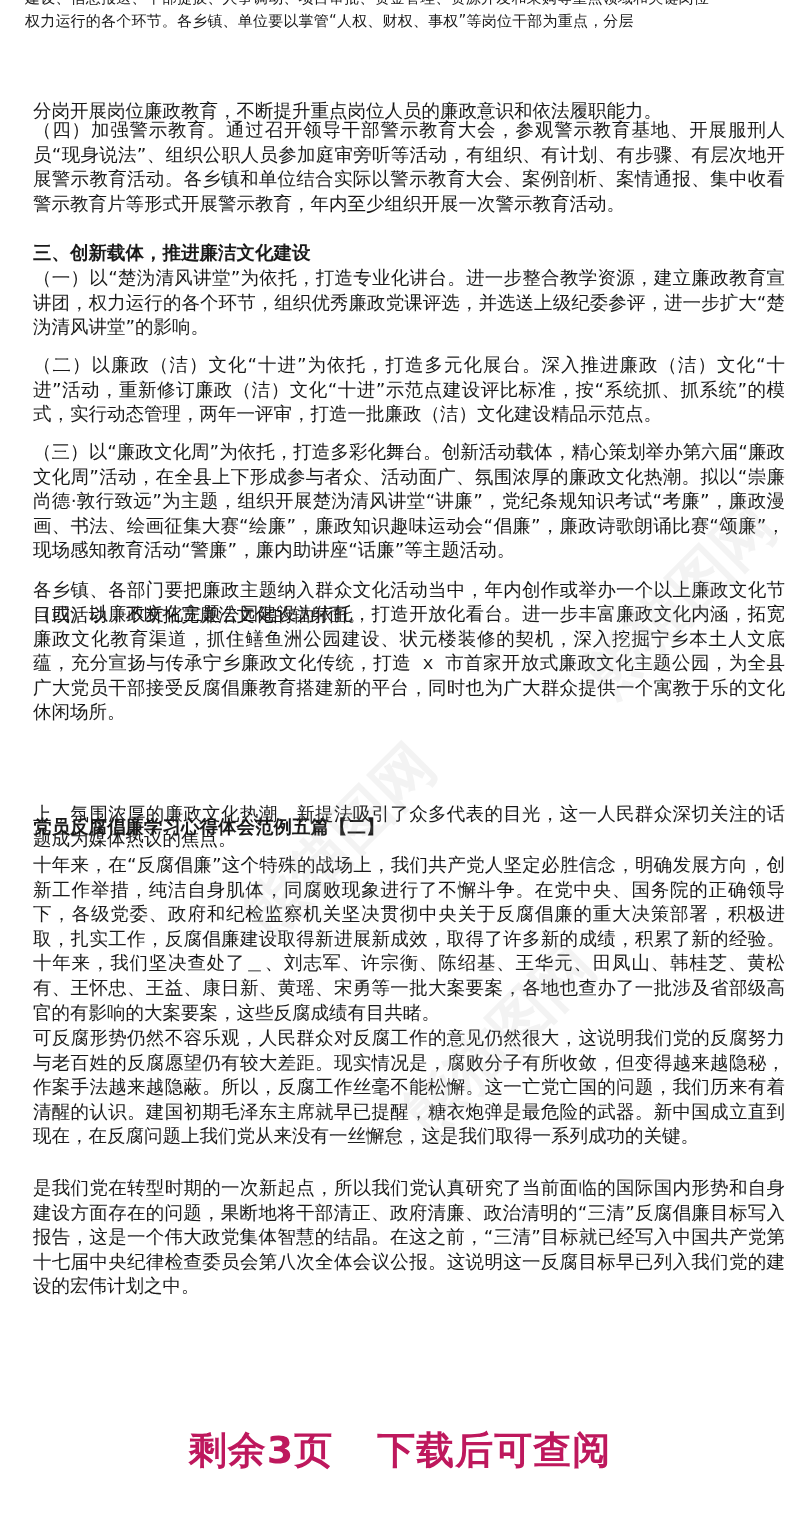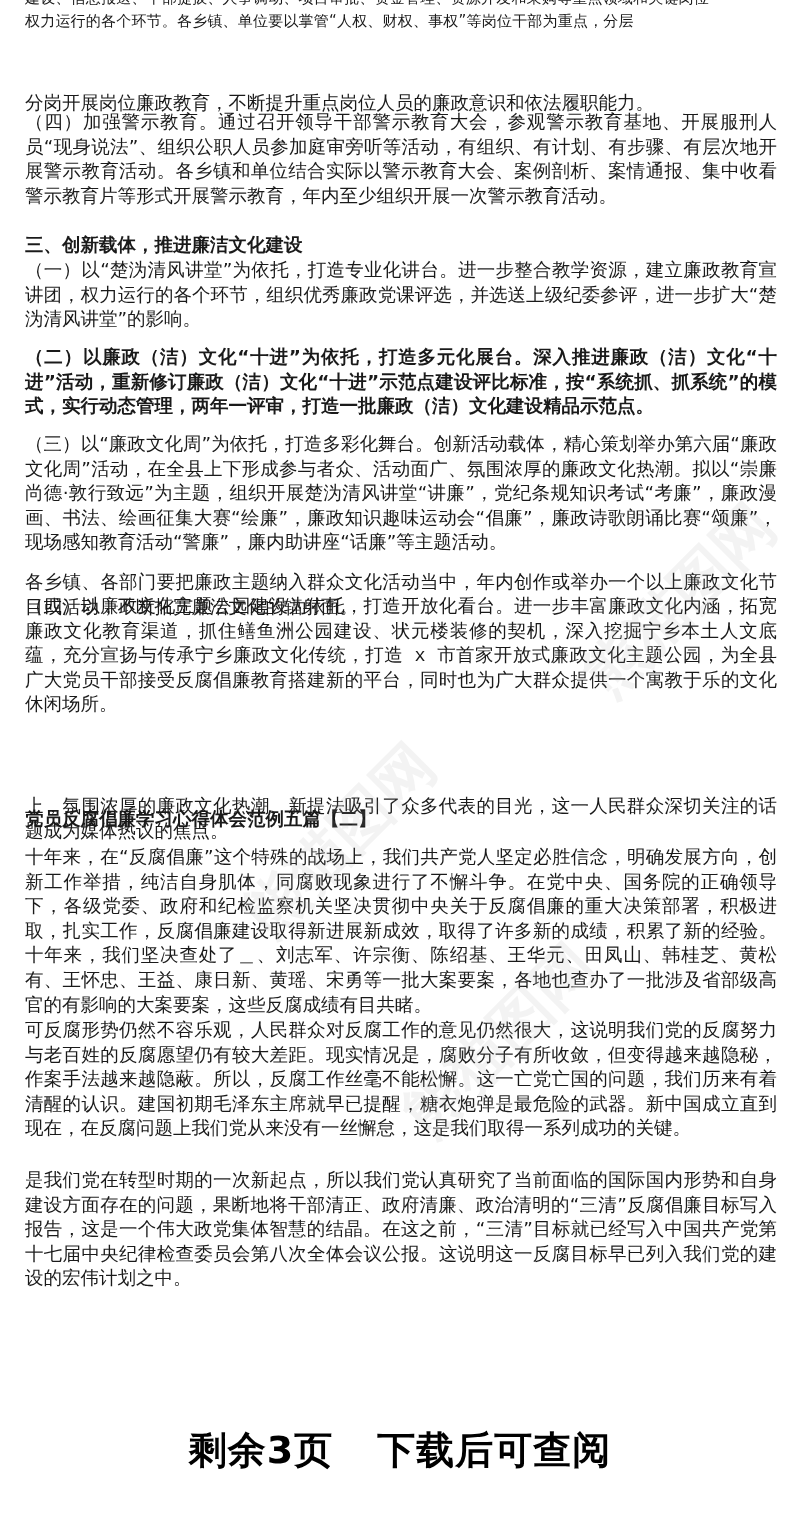--- a/index.html
+++ b/index.html
@@ -2,43 +2,43 @@
 <html><head>
 <meta charset="utf-8">
 <style>
   html, body { margin: 0; padding: 0; background: #ffffff; }
   body { width: 800px; height: 1526px; overflow: hidden; position: relative;
          font-family: "DejaVu Sans", "Liberation Sans", sans-serif; color: #1a1a1a; }
   .page { position: absolute; left: 0; top: 0; width: 800px; }
   .line { position: absolute; left: 25px; width: 752px; font-size: 15px; line-height: 24px;
           white-space: nowrap; overflow: hidden; letter-spacing: 0.2px; }
   .para { position: absolute; left: 25px; width: 752px; font-size: 18.5px; line-height: 24.6px;
-          text-align: justify; margin: 0; }
+          text-align: justify; margin: 8px; }
   .bold { font-weight: bold; }
   .watermark { position: absolute; color: rgba(160,160,160,0.13); font-size: 60px; font-weight: bold;
                transform: rotate(-45deg); pointer-events: none; white-space: nowrap; }
   .footer { position: absolute; left: 0; width: 800px; top: 1425px; text-align: center;
-            font-size: 38px; font-weight: bold; color: #000000; letter-spacing: 1px; }
+            font-size: 38px; font-weight: bold; color: #be185d; letter-spacing: 1px; }
   .footer span { display: inline-block; }
   .footer .gap { width: 44px; }
 </style>
 </head>
 <body>
 
 <div class="page">
 
   <div class="line" style="top:-14px;">建设、信息报送、干部提拔、人事调动、项目审批、资金管理、资源开发和采购等重点领域和关键岗位</div>
   <div class="line" style="top:9px;">权力运行的各个环节。各乡镇、单位要以掌管“人权、财权、事权”等岗位干部为重点，分层</div>
 
   <p class="para" style="top:91px;">分岗开展岗位廉政教育，不断提升重点岗位人员的廉政意识和依法履职能力。</p>
   <p class="para" style="top:110px;">（四）加强警示教育。通过召开领导干部警示教育大会，参观警示教育基地、开展服刑人员“现身说法”、组织公职人员参加庭审旁听等活动，有组织、有计划、有步骤、有层次地开展警示教育活动。各乡镇和单位结合实际以警示教育大会、案例剖析、案情通报、集中收看警示教育片等形式开展警示教育，年内至少组织开展一次警示教育活动。</p>
 
   <p class="para bold" style="top:233px;">三、创新载体，推进廉洁文化建设</p>
   <p class="para" style="top:258px;">（一）以“楚沩清风讲堂”为依托，打造专业化讲台。进一步整合教学资源，建立廉政教育宣讲团，权力运行的各个环节，组织优秀廉政党课评选，并选送上级纪委参评，进一步扩大“楚沩清风讲堂”的影响。</p>
-  <p class="para" style="top:345px;font-weight:bold;">（二）以廉政（洁）文化“十进”为依托，打造多元化展台。深入推进廉政（洁）文化“十进”活动，重新修订廉政（洁）文化“十进”示范点建设评比标准，按“系统抓、抓系统”的模式，实行动态管理，两年一评审，打造一批廉政（洁）文化建设精品示范点。</p>
+  <p class="para" style="top:345px;">（二）以廉政（洁）文化“十进”为依托，打造多元化展台。深入推进廉政（洁）文化“十进”活动，重新修订廉政（洁）文化“十进”示范点建设评比标准，按“系统抓、抓系统”的模式，实行动态管理，两年一评审，打造一批廉政（洁）文化建设精品示范点。</p>
   <p class="para" style="top:432px;">（三）以“廉政文化周”为依托，打造多彩化舞台。创新活动载体，精心策划举办第六届“廉政文化周”活动，在全县上下形成参与者众、活动面广、氛围浓厚的廉政文化热潮。拟以“崇廉尚德·敦行致远”为主题，组织开展楚沩清风讲堂“讲廉”，党纪条规知识考试“考廉”，廉政漫画、书法、绘画征集大赛“绘廉”，廉政知识趣味运动会“倡廉”，廉政诗歌朗诵比赛“颂廉”，现场感知教育活动“警廉”，廉内助讲座“话廉”等主题活动。</p>
   <p class="para" style="top:570px;">各乡镇、各部门要把廉政主题纳入群众文化活动当中，年内创作或举办一个以上廉政文化节目或活动，不断拓宽廉洁文化的辐射面。</p>
   <p class="para" style="top:596px;font-family:Liberation Mono, monospace;">（四）以廉政文化主题公园建设为依托，打造开放化看台。进一步丰富廉政文化内涵，拓宽廉政文化教育渠道，抓住鳝鱼洲公园建设、状元楼装修的契机，深入挖掘宁乡本土人文底蕴，充分宣扬与传承宁乡廉政文化传统，打造 x 市首家开放式廉政文化主题公园，为全县广大党员干部接受反腐倡廉教育搭建新的平台，同时也为广大群众提供一个寓教于乐的文化休闲场所。</p>
 
   <p class="para bold" style="top:807px;">党员反腐倡廉学习心得体会范例五篇【二】</p>
   <p class="para" style="top:794px;">上，氛围浓厚的廉政文化热潮、新提法吸引了众多代表的目光，这一人民群众深切关注的话题成为媒体热议的焦点。</p>
   <p class="para" style="top:845px;">十年来，在“反腐倡廉”这个特殊的战场上，我们共产党人坚定必胜信念，明确发展方向，创新工作举措，纯洁自身肌体，同腐败现象进行了不懈斗争。在党中央、国务院的正确领导下，各级党委、政府和纪检监察机关坚决贯彻中央关于反腐倡廉的重大决策部署，积极进取，扎实工作，反腐倡廉建设取得新进展新成效，取得了许多新的成绩，积累了新的经验。十年来，我们坚决查处了＿、刘志军、许宗衡、陈绍基、王华元、田凤山、韩桂芝、黄松有、王怀忠、王益、康日新、黄瑶、宋勇等一批大案要案，各地也查办了一批涉及省部级高官的有影响的大案要案，这些反腐成绩有目共睹。</p>
   <p class="para" style="top:1018px;">可反腐形势仍然不容乐观，人民群众对反腐工作的意见仍然很大，这说明我们党的反腐努力与老百姓的反腐愿望仍有较大差距。现实情况是，腐败分子有所收敛，但变得越来越隐秘，作案手法越来越隐蔽。所以，反腐工作丝毫不能松懈。这一亡党亡国的问题，我们历来有着清醒的认识。建国初期毛泽东主席就早已提醒，糖衣炮弹是最危险的武器。新中国成立直到现在，在反腐问题上我们党从来没有一丝懈怠，这是我们取得一系列成功的关键。</p>
   <p class="para" style="top:1168px;">是我们党在转型时期的一次新起点，所以我们党认真研究了当前面临的国际国内形势和自身建设方面存在的问题，果断地将干部清正、政府清廉、政治清明的“三清”反腐倡廉目标写入报告，这是一个伟大政党集体智慧的结晶。在这之前，“三清”目标就已经写入中国共产党第十七届中央纪律检查委员会第八次全体会议公报。这说明这一反腐目标早已列入我们党的建设的宏伟计划之中。</p>
 

